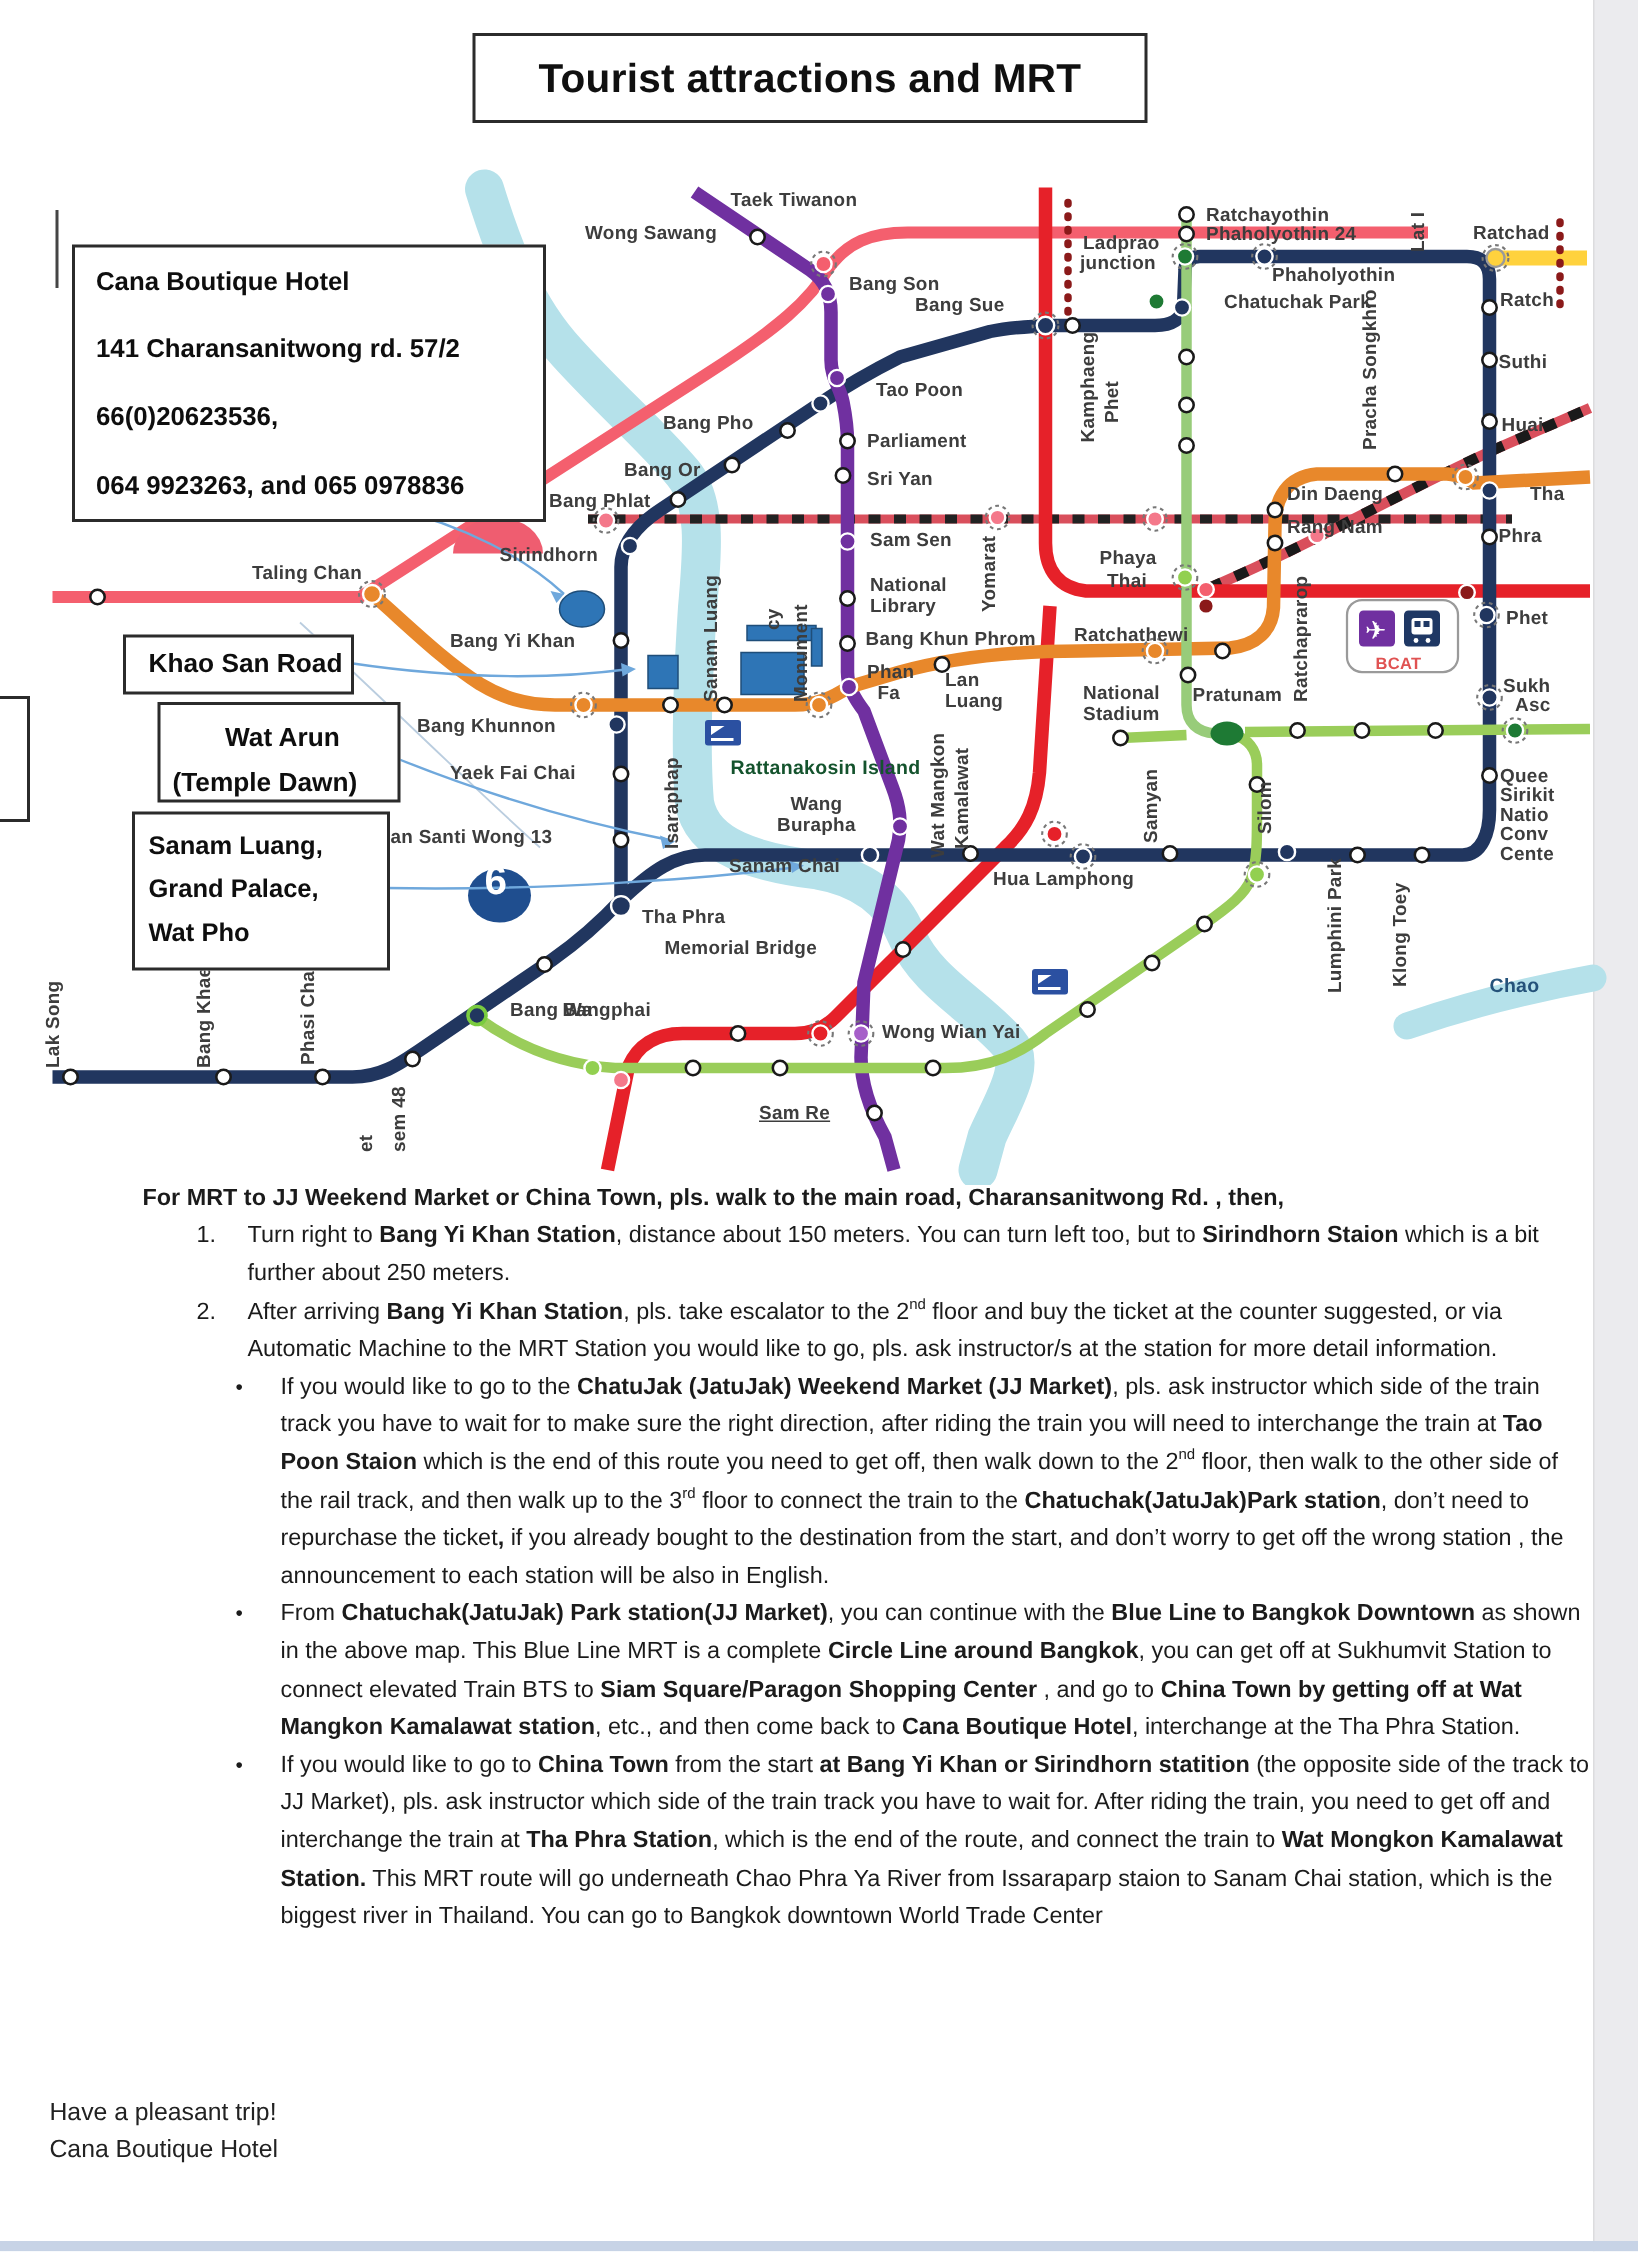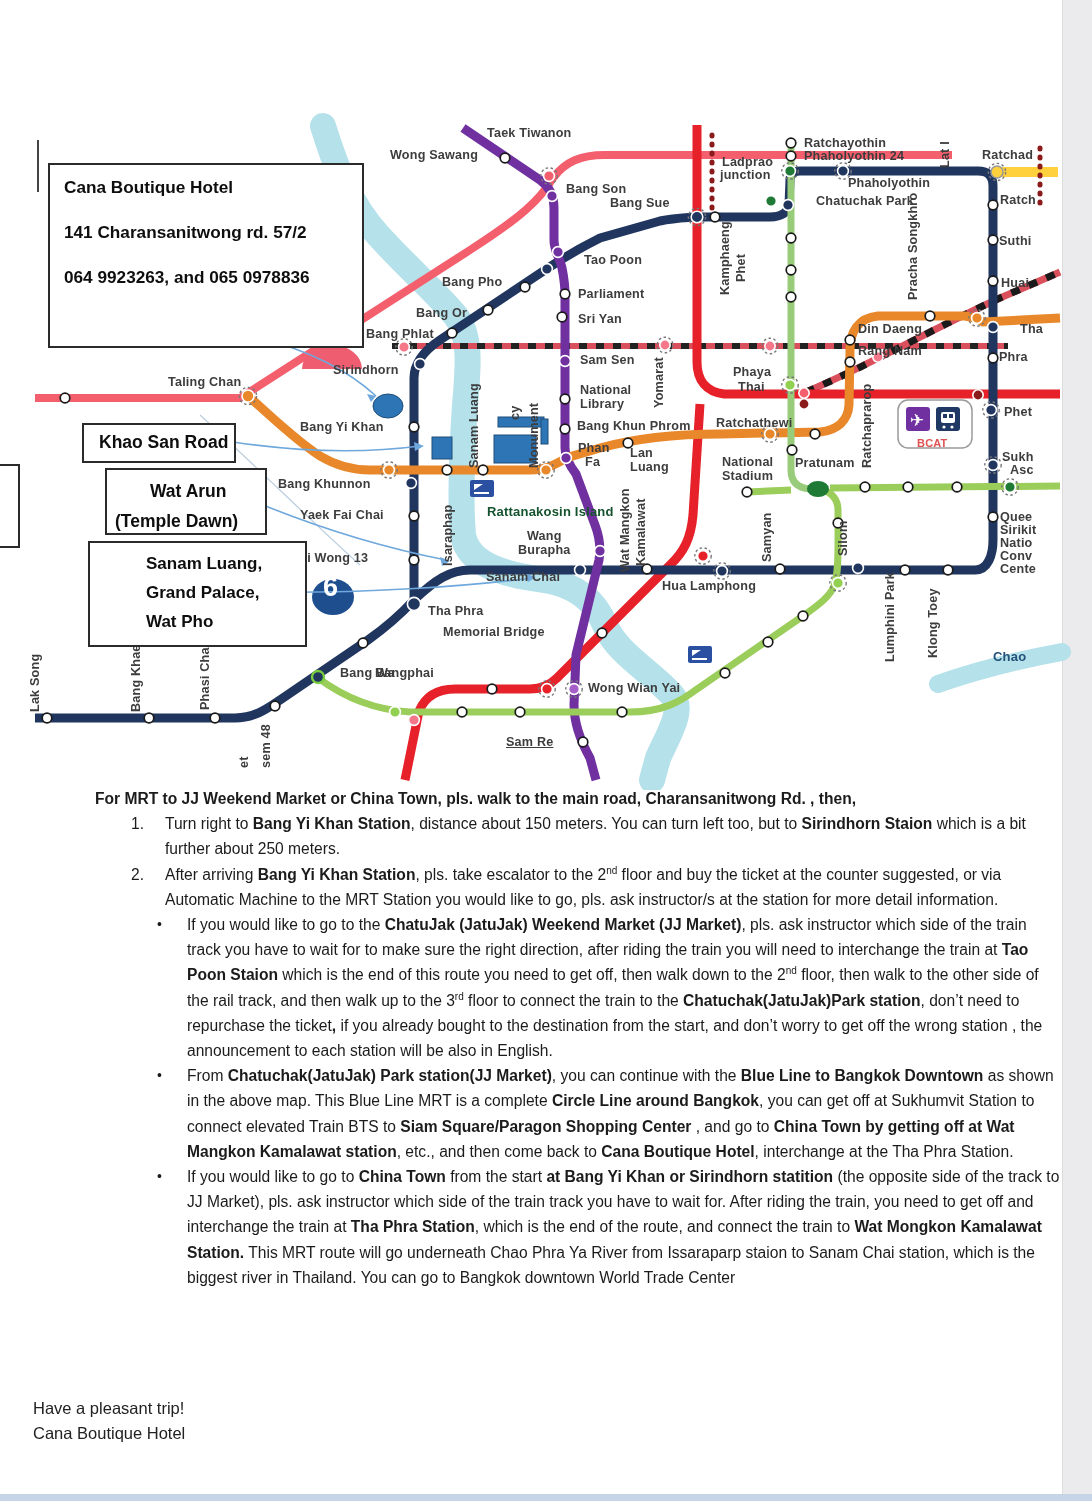--- a/index.html
+++ b/index.html
@@ -19,21 +19,21 @@
   .callout{position:absolute;background:#fff;border:2px solid #2b2b2b;color:#0e0e0e;font-weight:bold;overflow:hidden;}
   .callout p{margin:0;}
   .hotel-box{left:48px;top:163px;width:312px;height:181px;font-size:17.2px;}
   .hotel-box p{line-height:45.2px;padding-left:14px;white-space:nowrap;}
   .khaosan-box{left:82px;top:423px;width:150px;height:36px;font-size:17.5px;}
   .khaosan-box p{line-height:35px;padding-left:15px;}
   .watarun-box{left:105px;top:468px;width:158px;height:63px;font-size:17.5px;}
   .watarun-box p{line-height:30px;}
   .watarun-box p:first-child{padding-left:43px;padding-top:6px;}
   .watarun-box p:last-child{padding-left:8px;}
-  .sanam-box{left:88px;top:541px;width:168px;height:102px;font-size:17px;padding-left:47px;}
+  .sanam-box{left:88px;top:541px;width:168px;height:102px;font-size:17px;}
   .sanam-box p{line-height:29px;padding-left:9px;}
   .sanam-box p:first-child{padding-top:6px;}
   .partial-box{position:absolute;left:-5px;top:464px;width:21px;height:80px;border:2px solid #2b2b2b;background:#fff;}
   .frame-mark{position:absolute;left:37px;top:140px;width:2px;height:52px;background:#454545;}
   #instructions{position:absolute;left:95px;top:786px;width:966px;font-size:15.6px;
         line-height:25.2px;color:#1b1b1b;}
   .iblock{position:relative;}
   .iblock.intro{font-weight:bold;}
   .iblock.num{padding-left:70px;}
   .iblock.num .marker{position:absolute;left:36px;top:0;}
@@ -42,20 +42,23 @@
   sup{font-size:10px;line-height:0;}
   .footer{position:absolute;left:33px;top:1396px;font-size:16.5px;color:#222;line-height:25px;}
   .footer p{margin:0;}
 </style>
 </head>
 <body>
 
 <div class="page">
   <div class="right-strip"></div>
 
+  <div class="title-box">
+    <span>Tourist attractions and MRT</span>
+  </div>
 
   <div class="map">
     <svg width="1092" height="680" viewBox="0 110 1092 680">
 
       <path d="M 323,126 C 335,165 350,205 378,235 C 408,268 432,288 455,315 C 472,335 468,370 465,405 C 462,450 460,500 463,535 C 468,565 505,575 545,580 C 575,585 595,600 605,625 C 618,655 650,670 672,695 C 685,710 668,735 658,758 L 652,780" fill="none" stroke="#b5e1ea" stroke-width="26" stroke-linecap="round"></path>
       <path d="M 938,684 C 990,666 1040,656 1062,652" fill="none" stroke="#b5e1ea" stroke-width="18" stroke-linecap="round"></path>
 
       <path d="M 200,415 C 260,470 310,520 360,565" fill="none" stroke="#9db8d2" stroke-width="1.2" opacity="0.7"></path>
 
       <path d="M 392,346 L 1008,346" fill="none" stroke="#d94f5c" stroke-width="6"></path>
@@ -354,20 +357,21 @@
         <span class="ml" style="left: 917px; top: 326px; color: rgb(224, 82, 82); font-size: 11px; font-weight: 700;">BCAT</span>
       </div>
   </div>
 
   <div class="frame-mark"></div>
   <div class="partial-box"></div>
 
   <div class="callout hotel-box">
     <p>Cana Boutique Hotel</p>
     <p>141 Charansanitwong  rd.  57/2</p>
+    <p>66(0)20623536,</p>
     <p>064 9923263, and 065 0978836</p>
   </div>
   <div class="callout khaosan-box">
     <p>Khao San Road</p>
   </div>
   <div class="callout watarun-box">
     <p>Wat Arun</p>
     <p>(Temple Dawn)</p>
   </div>
   <div class="callout sanam-box">

